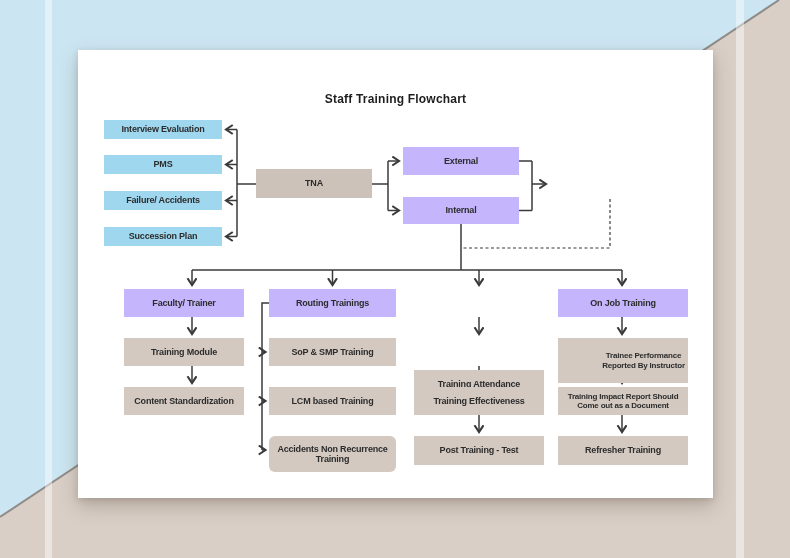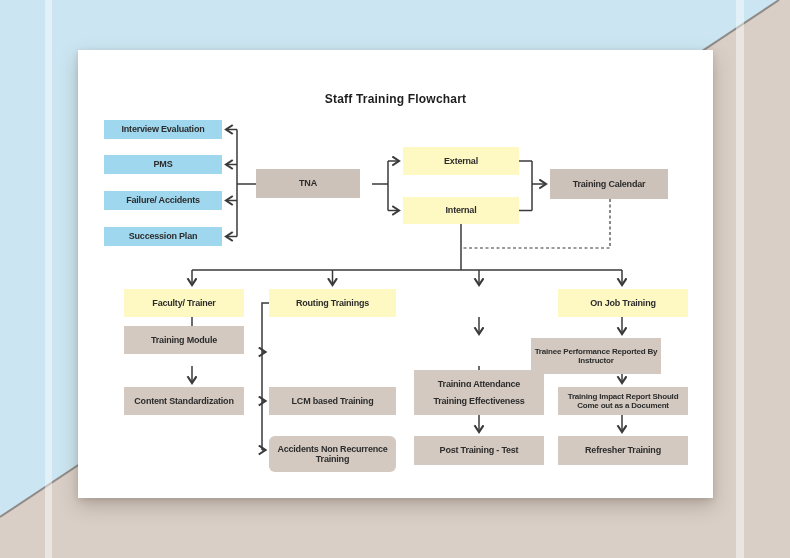--- a/index.html
+++ b/index.html
@@ -12,21 +12,21 @@
   .stripe-left{left:45px;width:7px;}
   .stripe-right{left:736px;width:8px;}
   .card{position:absolute;left:78px;top:50px;width:635px;height:448px;background:#ffffff;
         box-shadow:0 8px 18px rgba(90,75,60,0.30),0 2px 6px rgba(90,75,60,0.18);}
   .title{position:absolute;left:0;right:0;top:42px;text-align:center;
          font-size:12px;font-weight:bold;color:#1e1e1e;letter-spacing:0.2px;}
   .node{position:absolute;display:flex;align-items:center;justify-content:center;
         text-align:center;font-weight:bold;font-size:9px;line-height:10.5px;
         color:#2c2c2c;letter-spacing:-0.2px;padding:1px 3px;box-sizing:border-box;}
   .blue{background:#9fd7ef;}
-  .orange{background:#fef9c3;}
+  .orange{background:#c4b5fd;}
   .tan{background:#cdc2b9;}
   .gray{background:#d3c9c1;}
   .small{font-size:8px;line-height:9.5px;}
   svg.connectors{position:absolute;inset:0;width:635px;height:448px;}
   svg.bgline{position:absolute;inset:0;width:790px;height:558px;}
 </style>
 </head>
 <body>
 
 <div class="layer">
@@ -94,36 +94,36 @@
     </g>
   </svg>
 
   <div class="title">Staff Training Flowchart</div>
 
   <div class="node blue" style="left:26px;top:70px;width:118px;height:19px;text-align:right;">Interview Evaluation</div>
   <div class="node blue" style="left:26px;top:105px;width:118px;height:19px;">PMS</div>
   <div class="node blue" style="left:26px;top:141px;width:118px;height:19px;">Failure/ Accidents</div>
   <div class="node blue" style="left:26px;top:177px;width:118px;height:19px;">Succession Plan</div>
 
-  <div class="node tan" style="left:178px;top:119px;width:104px;height:29px;">TNA</div>
+  <div class="node tan" style="left:178px;top:119px;width:116px;height:29px;">TNA</div>
   <div class="node orange" style="left:325px;top:97px;width:116px;height:28px;">External</div>
   <div class="node orange" style="left:325px;top:147px;width:116px;height:27px;">Internal</div>
-  <div class="node tan" style="left:472px;top:119px;width:118px;height:30px;">Training Calendar</div>
 
   <div class="node orange" style="left:46px;top:239px;width:120px;height:28px;">Faculty/ Trainer</div>
   <div class="node orange" style="left:191px;top:239px;width:127px;height:28px;">Routing Trainings</div>
   <div class="node orange" style="left:480px;top:239px;width:130px;height:28px;">On Job Training</div>
 
-  <div class="node gray" style="left:46px;top:276px;width:120px;height:28px;">Training Module</div>
+  <div class="node gray" style="left:46px;top:288px;width:120px;height:28px;">Training Module</div>
   <div class="node gray" style="left:46px;top:337px;width:120px;height:28px;">Content Standardization</div>
 
+  <div class="node gray" style="left:191px;top:288px;width:127px;height:28px;">SoP &amp; SMP Training</div>
   <div class="node gray" style="left:191px;top:337px;width:127px;height:28px;">LCM based Training</div>
   <div class="node gray" style="left:191px;top:386px;width:127px;height:36px;border-radius:6px;">Accidents Non Recurrence Training</div>
 
   <div class="node gray" style="left:336px;top:288px;width:130px;height:28px;margin-top:32px;">Training Attendance</div>
   <div class="node gray" style="left:336px;top:337px;width:130px;height:28px;">Training Effectiveness</div>
   <div class="node gray" style="left:336px;top:386px;width:130px;height:29px;">Post Training - Test</div>
 
-  <div class="node gray small" style="left:453px;top:288px;width:130px;height:36px;">Trainee Performance Reported By Instructor</div>
+  <div class="node gray small" style="left:480px;top:288px;width:130px;height:45px;padding-left:44px;">Trainee Performance Reported By Instructor</div>
   <div class="node gray small" style="left:480px;top:337px;width:130px;height:28px;">Training Impact Report Should Come out as a Document</div>
   <div class="node gray" style="left:480px;top:386px;width:130px;height:29px;">Refresher Training</div>
 
 </div>
 
 </body></html>

